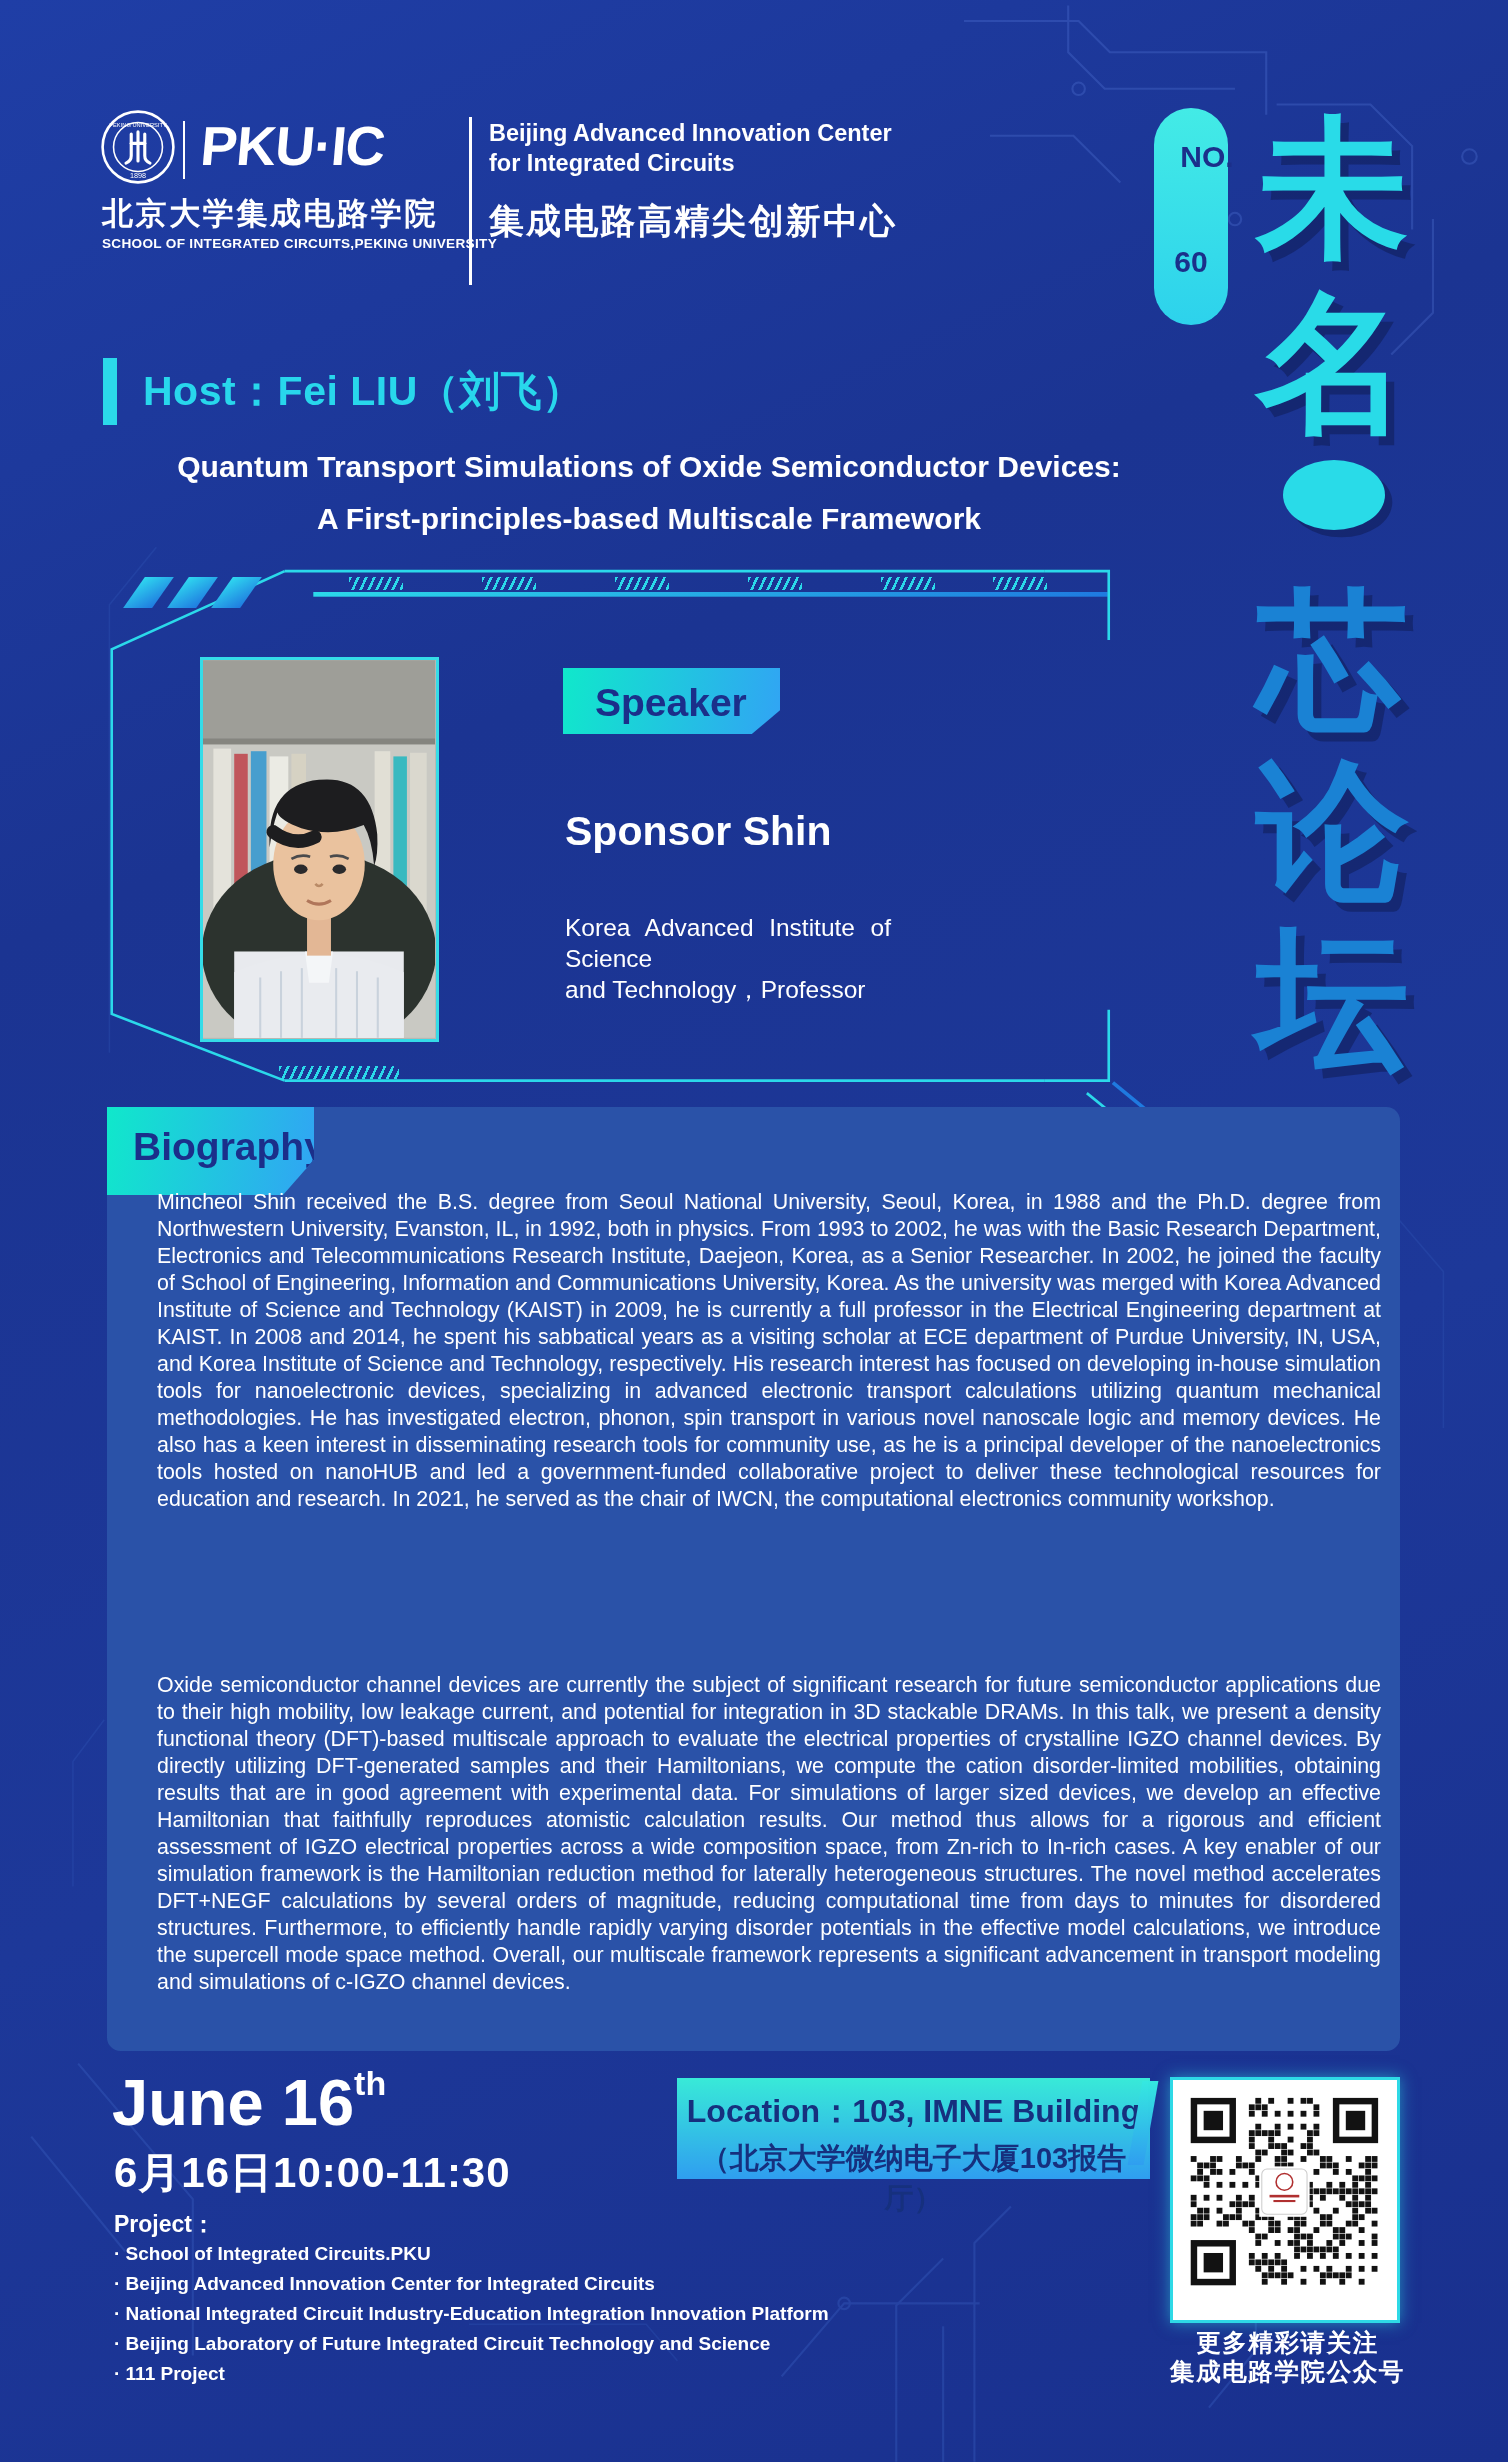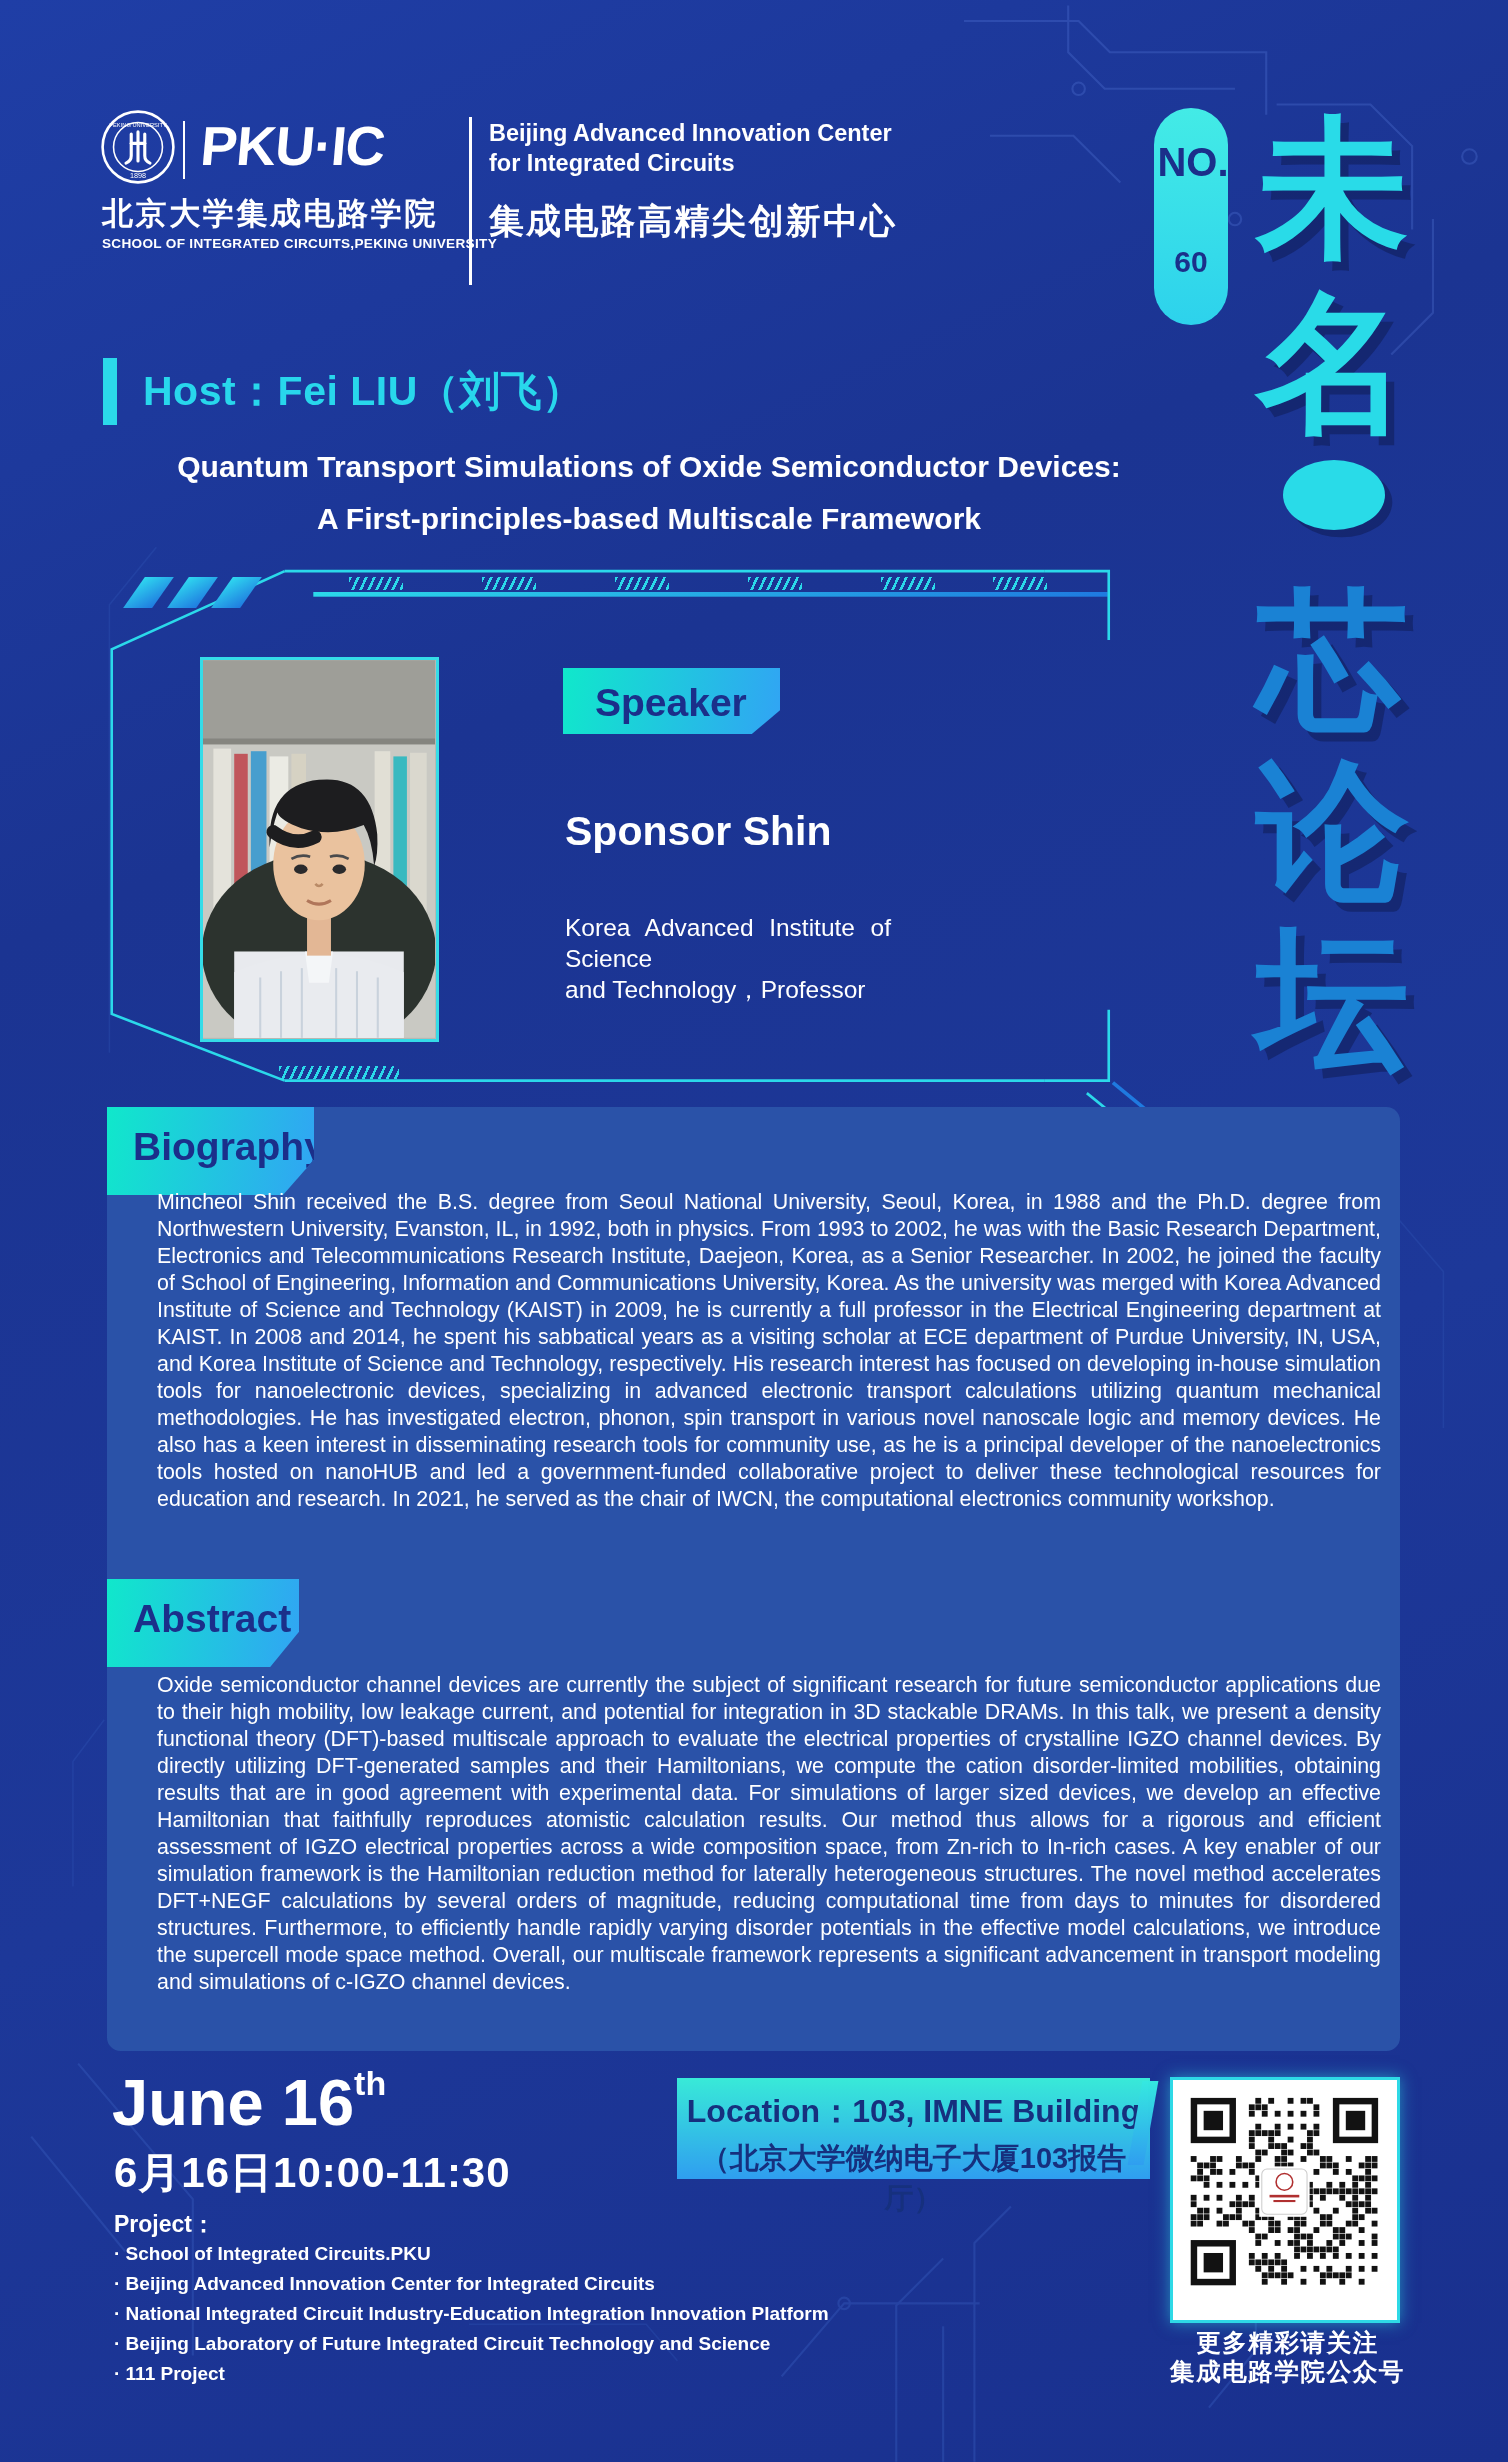--- a/index.html
+++ b/index.html
@@ -18,22 +18,22 @@
   .wordmark{left:201px;top:114px;font-size:55px;font-weight:900;color:#ffffff;
     letter-spacing:-1px;transform:skewX(-5deg);font-style:normal;}
   .school-cn{left:102px;top:193px;font-size:31px;font-weight:800;color:#ffffff;letter-spacing:2.6px;}
   .school-en{left:102px;top:236px;font-size:13.6px;font-weight:700;color:#ffffff;letter-spacing:0.3px;}
   .hdr-div2{left:469px;top:117px;width:2.6px;height:168px;background:#ffffff;}
   .center-en{left:489px;top:118px;font-size:23.5px;font-weight:600;color:#ffffff;line-height:30px;}
   .center-cn{left:489px;top:198px;font-size:35px;font-weight:800;color:#ffffff;letter-spacing:2.1px;}
   
   .issue-badge{left:1154px;top:108px;width:74px;height:217px;border-radius:38px;
     background:linear-gradient(180deg,#43ebe6 0%,#2dd2ec 100%);}
-  .issue-no{position:absolute;left:2px;top:32px;width:100%;text-align:center;
-    font-size:40px;font-weight:800;color:#1b2f8a;}
+  .issue-no{position:absolute;left:16px;top:32px;width:100%;text-align:center;
+    font-size:30px;font-weight:800;color:#1b2f8a;}
   .issue-num{position:absolute;left:0;top:137px;width:100%;text-align:center;
     font-size:30px;font-weight:800;color:#1b2f8a;}
   
   .forum-col{left:1254px;width:157px;text-align:center;line-height:1;}
   .forum-char{position:absolute;left:0;width:157px;font-size:152px;font-weight:900;
     text-shadow:8.3px 9.4px 0 rgba(13,26,80,0.5);}
   .fc-cyan{color:#29dbe8;}
   .fc-blue{color:#1a82d4;}
   .forum-dot{left:1283px;top:460px;width:102px;height:70px;border-radius:50%;
     background:#29dbe8;box-shadow:7.3px 7.3px 0 rgba(13,26,80,0.5);}
@@ -258,23 +258,20 @@
       <div>and Technology，Professor</div>
     </div>
   </div>
 
   <div class="abs main-panel">
     <div class="sec-tag tag-bio">
       <span>Biography</span>
     </div>
     <div class="body-text bio-text">Mincheol Shin received the B.S. degree from Seoul National University, Seoul, Korea, in 1988 and the Ph.D. degree from Northwestern University, Evanston, IL, in 1992, both in physics. From 1993 to 2002, he was with the Basic Research Department, Electronics and Telecommunications Research Institute, Daejeon, Korea, as a Senior Researcher. In 2002, he joined the faculty of School of Engineering, Information and Communications University, Korea. As the university was merged with Korea Advanced Institute of Science and Technology (KAIST) in 2009, he is currently a full professor in the Electrical Engineering department at KAIST. In 2008 and 2014, he spent his sabbatical years as a visiting scholar at ECE department of Purdue University, IN, USA, and Korea Institute of Science and Technology, respectively. His research interest has focused on developing in-house simulation tools for nanoelectronic devices, specializing in advanced electronic transport calculations utilizing quantum mechanical methodologies. He has investigated electron, phonon, spin transport in various novel nanoscale logic and memory devices. He also has a keen interest in disseminating research tools for community use, as he is a principal developer of the nanoelectronics tools hosted on nanoHUB and led a government-funded collaborative project to deliver these technological resources for education and research. In 2021, he served as the chair of IWCN, the computational electronics community workshop.</div>
 
-    <div class="sec-tag tag-abs">
-      <span>Abstract</span>
-    </div>
     <div class="body-text abs-text">Oxide semiconductor channel devices are currently the subject of significant research for future semiconductor applications due to their high mobility, low leakage current, and potential for integration in 3D stackable DRAMs. In this talk, we present a density functional theory (DFT)-based multiscale approach to evaluate the electrical properties of crystalline IGZO channel devices. By directly utilizing DFT-generated samples and their Hamiltonians, we compute the cation disorder-limited mobilities, obtaining results that are in good agreement with experimental data. For simulations of larger sized devices, we develop an effective Hamiltonian that faithfully reproduces atomistic calculation results. Our method thus allows for a rigorous and efficient assessment of IGZO electrical properties across a wide composition space, from Zn-rich to In-rich cases. A key enabler of our simulation framework is the Hamiltonian reduction method for laterally heterogeneous structures. The novel method accelerates DFT+NEGF calculations by several orders of magnitude, reducing computational time from days to minutes for disordered structures. Furthermore, to efficiently handle rapidly varying disorder potentials in the effective model calculations, we introduce the supercell mode space method. Overall, our multiscale framework represents a significant advancement in transport modeling and simulations of c-IGZO channel devices.</div>
   </div>
 
   <div class="abs june">
     <span>June 16</span><sup>th</sup>
   </div>
   <div class="abs date-cn">6月16日10:00-11:30</div>
 
   <div class="abs sponsor-label">Project：</div>
   <div class="abs sponsor-list">

